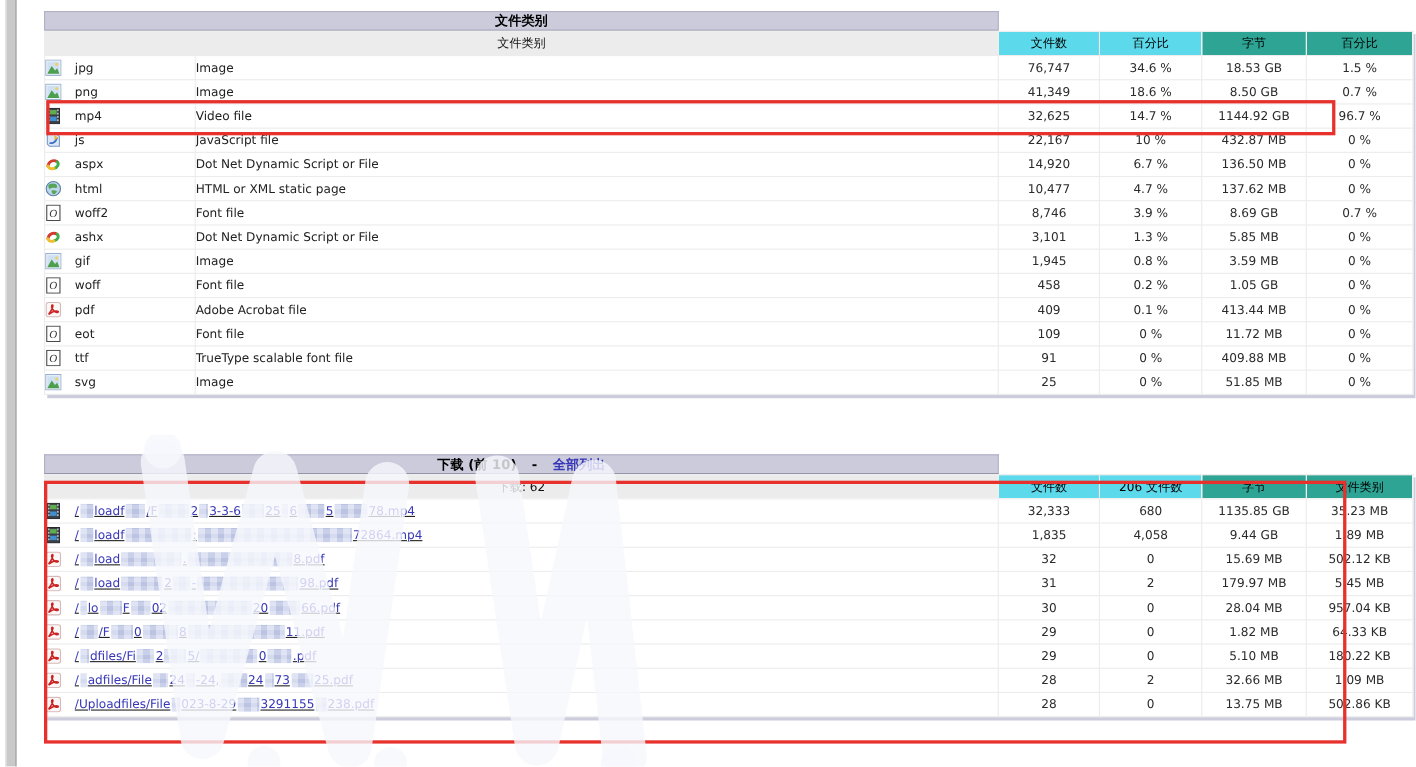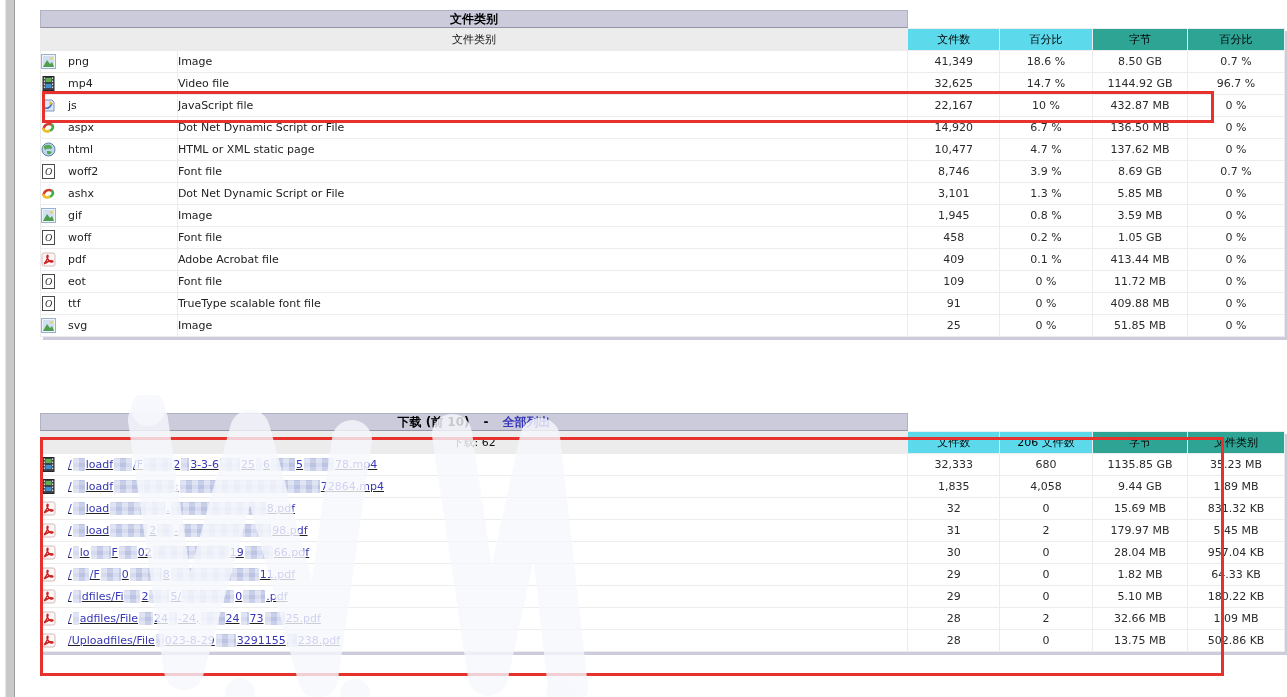--- a/index.html
+++ b/index.html
@@ -67,20 +67,33 @@
           <th class="h-teal">百分比</th>
         </tr>
       </thead>
       <tbody id="filetypes-body">
           <tr>
     <td class="c-ext"><span class="icon"><svg width="15" height="15" viewBox="0 0 15 15">
                   <rect x="0.5" y="0.5" width="14" height="14" fill="#eef4fb" stroke="#9ab0cf"></rect>
                   <rect x="2" y="2" width="11" height="11" fill="#cfe0f2"></rect>
                   <circle cx="10.5" cy="4.5" r="1.4" fill="#f0cf66"></circle>
                   <path d="M2 13 L6 6 L9 10 L11 8 L13 13 Z" fill="#4d9e4d"></path>
+                </svg></span><span class="ext-label">jpg</span></td>
+    <td class="c-desc">Image</td>
+    <td class="c-num">76,747</td>
+    <td class="c-num">34.6 %</td>
+    <td class="c-num">18.53 GB</td>
+    <td class="c-num">1.5 %</td>
+  </tr>
+          <tr>
+    <td class="c-ext"><span class="icon"><svg width="15" height="15" viewBox="0 0 15 15">
+                  <rect x="0.5" y="0.5" width="14" height="14" fill="#eef4fb" stroke="#9ab0cf"></rect>
+                  <rect x="2" y="2" width="11" height="11" fill="#cfe0f2"></rect>
+                  <circle cx="10.5" cy="4.5" r="1.4" fill="#f0cf66"></circle>
+                  <path d="M2 13 L6 6 L9 10 L11 8 L13 13 Z" fill="#4d9e4d"></path>
                 </svg></span><span class="ext-label">png</span></td>
     <td class="c-desc">Image</td>
     <td class="c-num">41,349</td>
     <td class="c-num">18.6 %</td>
     <td class="c-num">8.50 GB</td>
     <td class="c-num">0.7 %</td>
   </tr>
           <tr>
     <td class="c-ext"><span class="icon"><svg width="15" height="15" viewBox="0 0 15 15">
                   <rect x="2" y="0.5" width="11" height="14" fill="#3c4048" stroke="#23262b"></rect>
@@ -301,37 +314,37 @@
     <td class="c-num">1.89 MB</td>
   </tr>
           <tr>
     <td class="c-link"><span class="icon"><svg width="15" height="15" viewBox="0 0 15 15">
                   <rect x="1" y="1" width="13" height="13" rx="2" fill="#fbf7f7" stroke="#d8b9b9"></rect>
                   <path d="M3.2 11.8 C5.2 9.2, 7.8 4.4, 7.0 3.4 C6.2 2.6, 5.4 4.4, 6.4 6.4 C7.4 8.4, 9.6 10.4, 11.6 9.8 C13 9.3, 10.4 8.2, 8.4 9.0 C6.4 9.8, 4.2 11.2, 3.2 11.8 Z" fill="none" stroke="#cc2222" stroke-width="1.4"></path>
                 </svg></span><a href="#" class="dl"><span>/</span><span class="blur" style="width: 12px;"></span><span>load</span><span class="blur" style="width: 55px;"></span><span>.</span><span class="blur" style="width: 95px;"></span><span>8.pdf</span></a></td>
     <td class="c-num">32</td>
     <td class="c-num">0</td>
     <td class="c-num">15.69 MB</td>
-    <td class="c-num">831.32 KB</td>
+    <td class="c-num">502.12 KB</td>
   </tr>
           <tr>
     <td class="c-link"><span class="icon"><svg width="15" height="15" viewBox="0 0 15 15">
                   <rect x="1" y="1" width="13" height="13" rx="2" fill="#fbf7f7" stroke="#d8b9b9"></rect>
                   <path d="M3.2 11.8 C5.2 9.2, 7.8 4.4, 7.0 3.4 C6.2 2.6, 5.4 4.4, 6.4 6.4 C7.4 8.4, 9.6 10.4, 11.6 9.8 C13 9.3, 10.4 8.2, 8.4 9.0 C6.4 9.8, 4.2 11.2, 3.2 11.8 Z" fill="none" stroke="#cc2222" stroke-width="1.4"></path>
                 </svg></span><a href="#" class="dl"><span>/</span><span class="blur" style="width: 12px;"></span><span>load</span><span class="blur" style="width: 38px;"></span><span>2</span><span class="blur" style="width: 16px;"></span><span>-</span><span class="blur" style="width: 92px;"></span><span>98.pdf</span></a></td>
     <td class="c-num">31</td>
     <td class="c-num">2</td>
     <td class="c-num">179.97 MB</td>
     <td class="c-num">5.45 MB</td>
   </tr>
           <tr>
     <td class="c-link"><span class="icon"><svg width="15" height="15" viewBox="0 0 15 15">
                   <rect x="1" y="1" width="13" height="13" rx="2" fill="#fbf7f7" stroke="#d8b9b9"></rect>
                   <path d="M3.2 11.8 C5.2 9.2, 7.8 4.4, 7.0 3.4 C6.2 2.6, 5.4 4.4, 6.4 6.4 C7.4 8.4, 9.6 10.4, 11.6 9.8 C13 9.3, 10.4 8.2, 8.4 9.0 C6.4 9.8, 4.2 11.2, 3.2 11.8 Z" fill="none" stroke="#cc2222" stroke-width="1.4"></path>
-                </svg></span><a href="#" class="dl"><span>/</span><span class="blur" style="width: 6px;"></span><span>lo</span><span class="blur" style="width: 20px;"></span><span>F</span><span class="blur" style="width: 18px;"></span><span>02</span><span class="blur" style="width: 76px;"></span><span>19</span><span class="blur" style="width: 28px;"></span><span>66.pdf</span></a></td>
+                </svg></span><a href="#" class="dl"><span>/</span><span class="blur" style="width: 6px;"></span><span>lo</span><span class="blur" style="width: 20px;"></span><span>F</span><span class="blur" style="width: 18px;"></span><span>02</span><span class="blur" style="width: 76px;"></span><span>20</span><span class="blur" style="width: 28px;"></span><span>66.pdf</span></a></td>
     <td class="c-num">30</td>
     <td class="c-num">0</td>
     <td class="c-num">28.04 MB</td>
     <td class="c-num">957.04 KB</td>
   </tr>
           <tr>
     <td class="c-link"><span class="icon"><svg width="15" height="15" viewBox="0 0 15 15">
                   <rect x="1" y="1" width="13" height="13" rx="2" fill="#fbf7f7" stroke="#d8b9b9"></rect>
                   <path d="M3.2 11.8 C5.2 9.2, 7.8 4.4, 7.0 3.4 C6.2 2.6, 5.4 4.4, 6.4 6.4 C7.4 8.4, 9.6 10.4, 11.6 9.8 C13 9.3, 10.4 8.2, 8.4 9.0 C6.4 9.8, 4.2 11.2, 3.2 11.8 Z" fill="none" stroke="#cc2222" stroke-width="1.4"></path>
                 </svg></span><a href="#" class="dl"><span>/</span><span class="blur" style="width: 16px;"></span><span>/F</span><span class="blur" style="width: 20px;"></span><span>0</span><span class="blur" style="width: 32px;"></span><span>8</span><span class="blur" style="width: 88px;"></span><span>11.pdf</span></a></td>

